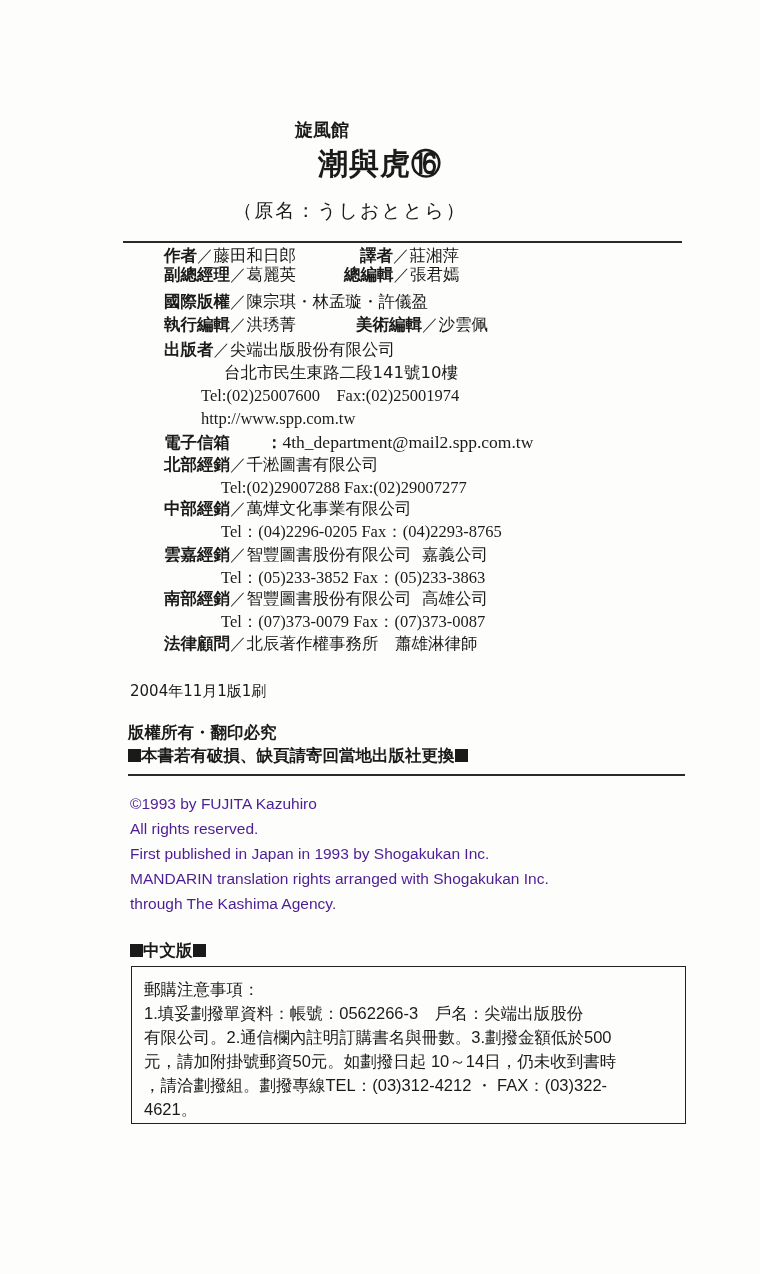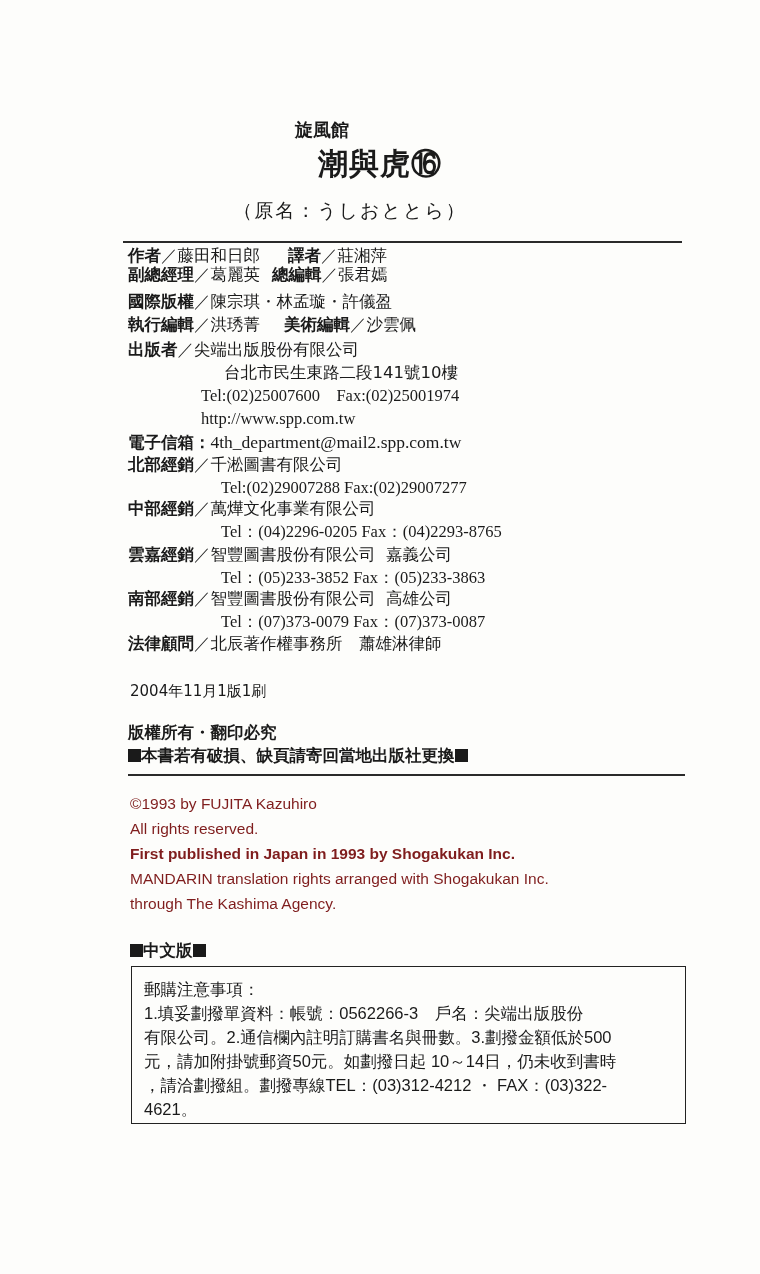--- a/index.html
+++ b/index.html
@@ -8,25 +8,25 @@
     color: #1a1a1a;
   }
   .abs { position: absolute; white-space: nowrap; }
   .sans { font-family: "DejaVu Sans", "Liberation Sans", sans-serif; }
   .bold { font-weight: bold; }
   .publisher { top: 118px; left: 0; width: 644px; text-align: center; font-size: 18px; font-weight: bold; }
   .title { top: 144px; left: 0; width: 760px; text-align: center; font-size: 30px; font-weight: bold; letter-spacing: 1px; }
   .orig { top: 198px; left: 0; width: 700px; text-align: center; font-size: 19px; letter-spacing: 2px; }
   .rule { position: absolute; height: 2px; background: #2a2a2a; }
   .credit { font-size: 16.5px; line-height: 22.6px; }
-  .credit .lbl { font-family: "DejaVu Sans", sans-serif; font-weight: bold; }
+  .credit .lbl { font-family: "DejaVu Sans", sans-serif; font-weight: bold; margin-left: 36px; }
   .credit .val { font-family: "DejaVu Sans", sans-serif; }
   .credit .num { font-family: "Liberation Serif", serif; font-size: 17.5px; }
   .gap { display: inline-block; width: 16px; }
-  .eng { font-family: "Liberation Sans", sans-serif; font-size: 15.5px; color: #7f1d1d; }
+  .eng { font-family: "Liberation Sans", sans-serif; font-size: 15.5px; color: #4c1d95; }
   .box { position: absolute; left: 131px; top: 966px; width: 555px; height: 158px; border: 1.5px solid #222; box-sizing: border-box; }
   .box-text { position: absolute; left: 12px; top: 10px; font-family: "Liberation Sans", "DejaVu Sans", sans-serif; font-size: 16.5px; line-height: 24px; color: #1a1a1a; white-space: nowrap; }
   .sq { display: inline-block; width: 13px; height: 13px; background: #1a1a1a; vertical-align: -1px; }
 </style>
 </head>
 <body>
 
 <div class="abs sans publisher">旋風館</div>
 <div class="abs sans title">潮與虎⑯</div>
 <div class="abs sans orig">（原名：うしおととら）</div>
@@ -78,21 +78,21 @@
 
 <div class="abs sans bold" style="left:128px; top:722px; font-size:16.5px;">版權所有・翻印必究</div>
 <div class="abs sans bold" style="left:128px; top:745px; font-size:16.5px;">
   <span class="sq"></span><span>本書若有破損、缺頁請寄回當地出版社更換</span><span class="sq"></span>
 </div>
 
 <div class="rule" style="left:128px; top:774px; width:557px;"></div>
 
 <div class="abs eng" style="left:130px; top:795px;">©1993 by FUJITA Kazuhiro</div>
 <div class="abs eng" style="left:130px; top:820px;">All rights reserved.</div>
-<div class="abs eng" style="left:130px; top:845px;font-weight:bold;">First published in Japan in 1993 by Shogakukan Inc.</div>
+<div class="abs eng" style="left:130px; top:845px;">First published in Japan in 1993 by Shogakukan Inc.</div>
 <div class="abs eng" style="left:130px; top:870px;">MANDARIN translation rights arranged with Shogakukan Inc.</div>
 <div class="abs eng" style="left:130px; top:895px;">through The Kashima Agency.</div>
 
 <div class="abs sans bold" style="left:130px; top:940px; font-size:16.5px;">
   <span class="sq"></span><span>中文版</span><span class="sq"></span>
 </div>
 
 <div class="box">
   <div class="box-text">
     <div>郵購注意事項：</div>

